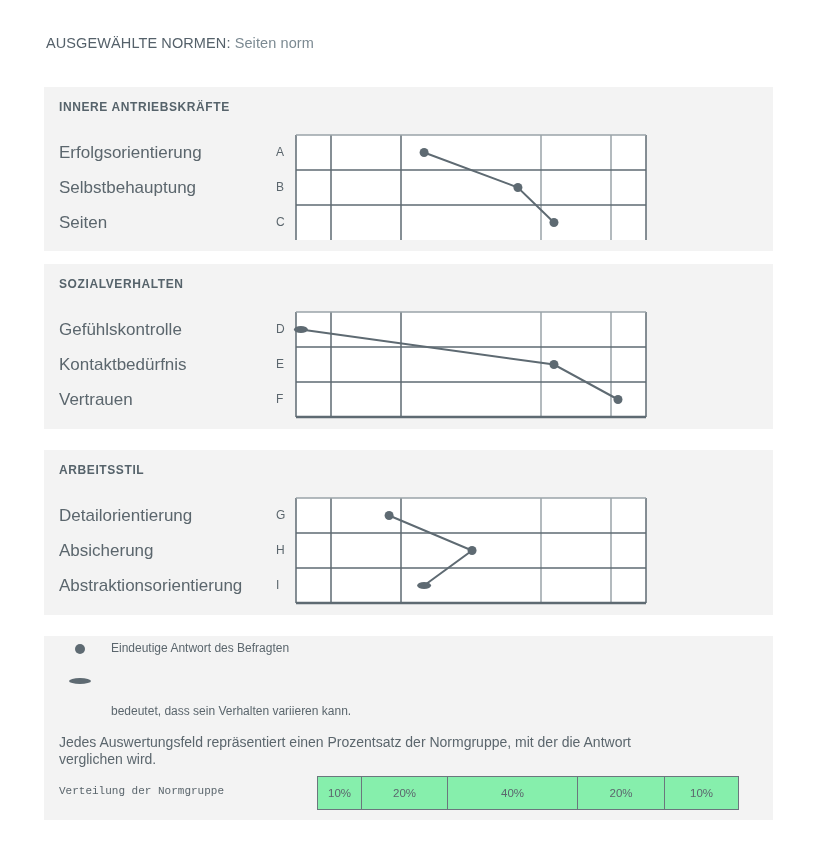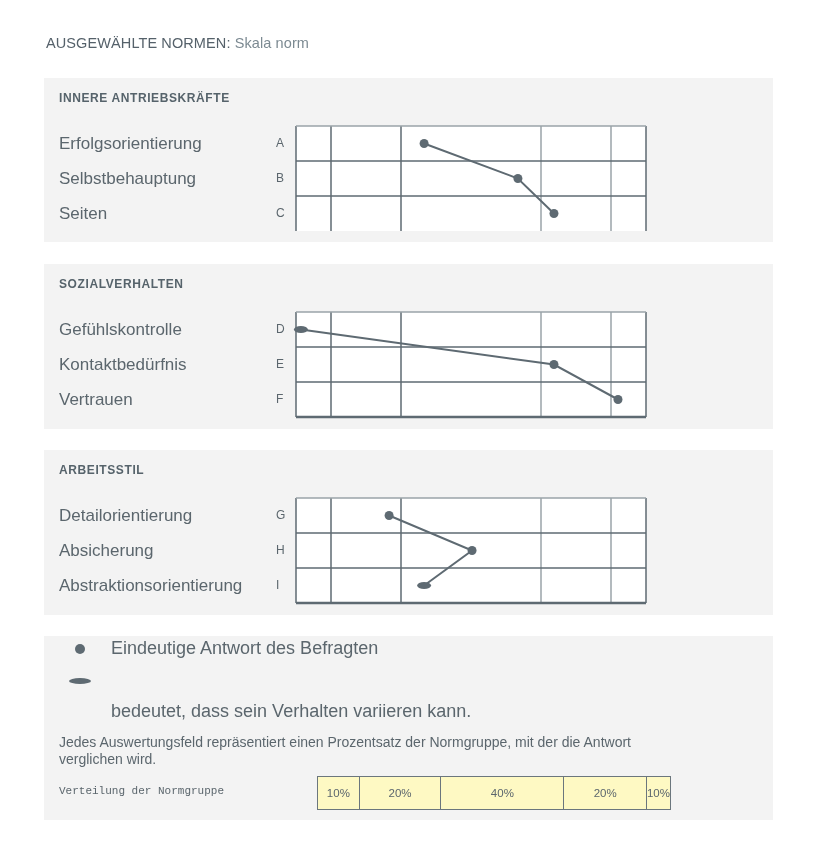--- a/index.html
+++ b/index.html
@@ -20,42 +20,42 @@
     letter-spacing: 0.6px; color: #56636b;
   }
   .row-label {
     position: absolute; left: 15px; font-size: 17px; color: #5b666d;
   }
   .row-letter {
     position: absolute; left: 232px; font-size: 12px; color: #5b666d;
   }
   svg.grid { position: absolute; left: 251px; overflow: visible; }
   .legend-marker { position: absolute; background: #5e6a72; }
-  .legend-text { position: absolute; left: 67px; font-size: 18px; line-height: 17px; color: #5b666d; }
+  .legend-text { position: absolute; left: 67px; font-size: 12px; line-height: 17px; color: #5b666d; }
   .info-text { position: absolute; left: 15px; font-size: 14px; line-height: 17px; color: #5b666d; width: 660px; }
   .dist-label { position: absolute; left: 15px; top: 149px; font-size: 11px; color: #5b666d; font-family: Liberation Mono, monospace; }
   .dist-table {
-    position: absolute; left: 273px; top: 140px; width: 354px; height: 34px;
-    display: flex; background: #fef9c3; border: 1px solid #6b767d; box-sizing: border-box; text-align: center;
+    position: absolute; left: 273px; top: 140px; width: 422px; height: 34px;
+    display: flex; background: #86efac; border: 1px solid #6b767d; box-sizing: border-box; text-align: center;
   }
   .dist-cell {
     display: flex; align-items: center; justify-content: center;
     font-size: 11.5px; color: #5b666d; border-right: 1px solid #6b767d; box-sizing: border-box;
   }
   .dist-cell:last-child { border-right: none; }
 </style>
 </head>
 <body>
 
 <div class="page-title">
   <span>AUSGEWÄHLTE NORMEN:</span>
-  <span class="norm">Skala norm</span>
+  <span class="norm">Seiten norm</span>
 </div>
 
-<div class="panel" id="panel-0" style="top:78px;height:164px;">
+<div class="panel" id="panel-0" style="top:87px;height:164px;">
   <div class="panel-title">INNERE ANTRIEBSKRÄFTE</div>
   <div class="row-label" style="top:56px">Erfolgsorientierung</div>
   <div class="row-label" style="top:91px">Selbstbehauptung</div>
   <div class="row-label" style="top:126px">Seiten</div>
   <div class="row-letter" style="top:58px">A</div>
   <div class="row-letter" style="top:93px">B</div>
   <div class="row-letter" style="top:128px">C</div>
   <svg class="grid" style="top:48px" width="352" height="106">
       <rect x="1" y="0" width="350" height="105" fill="#ffffff"></rect>
       <line x1="1" y1="0" x2="1" y2="105" stroke="#5e6a72" stroke-width="1.5"></line>

